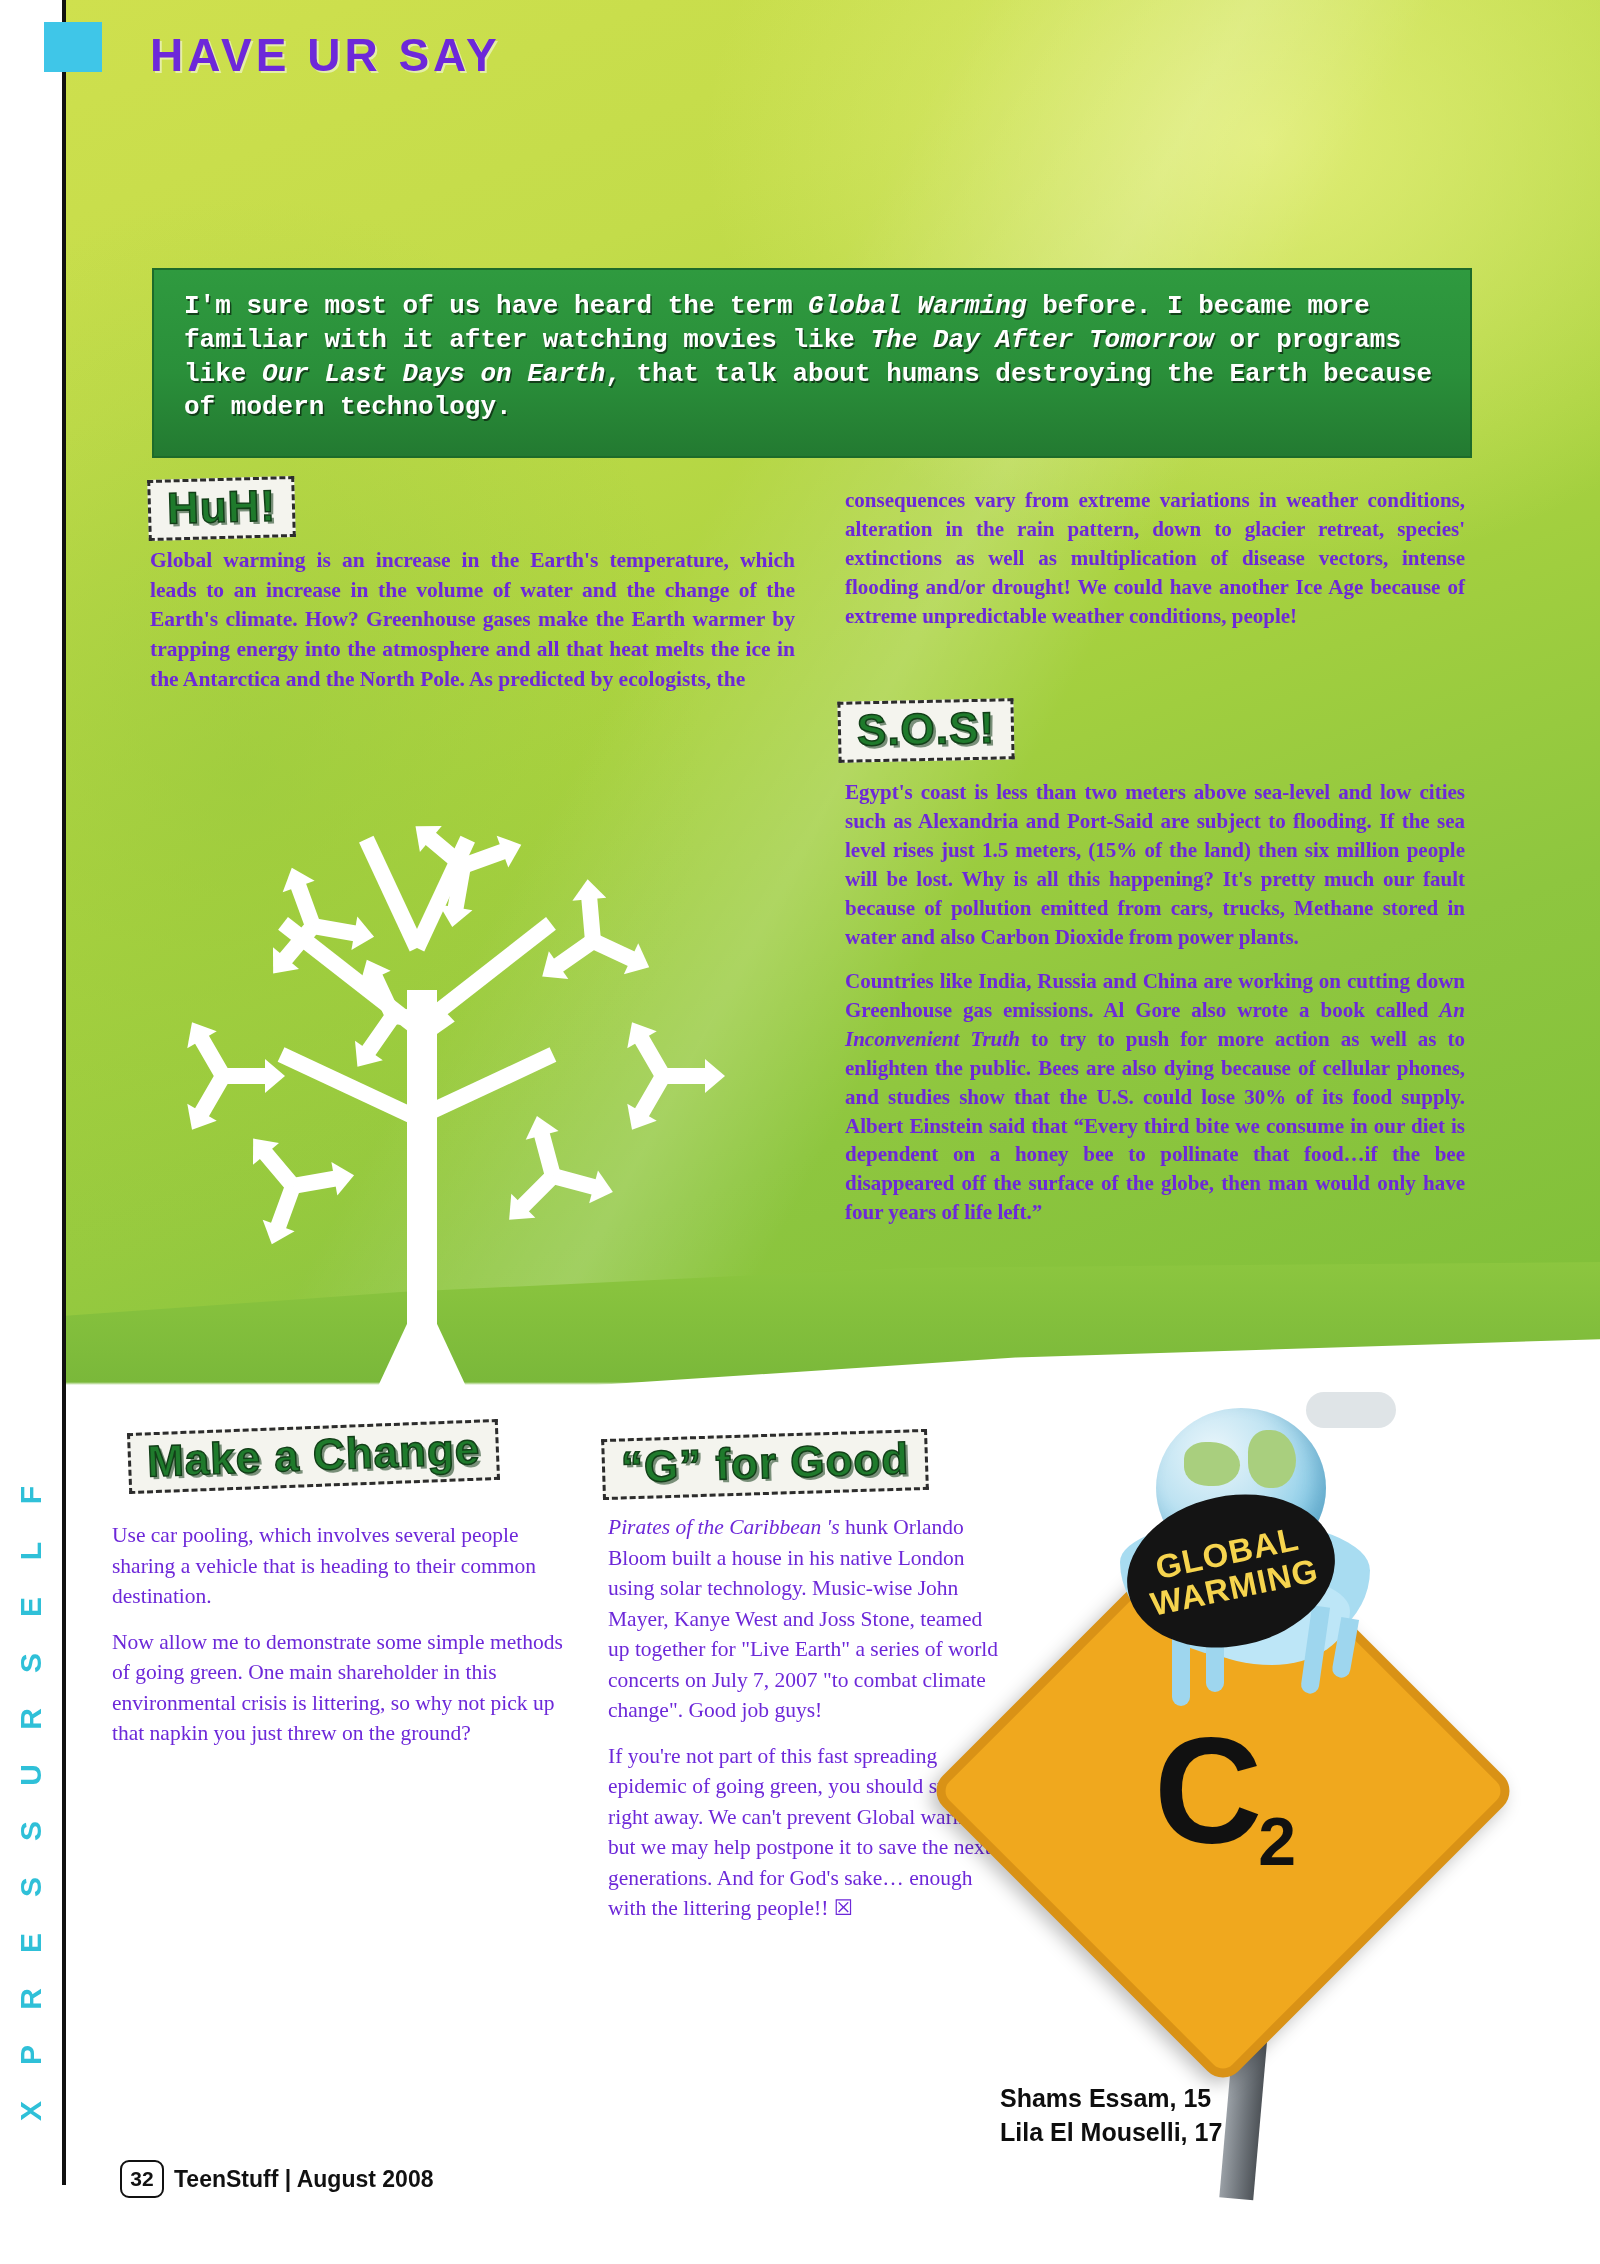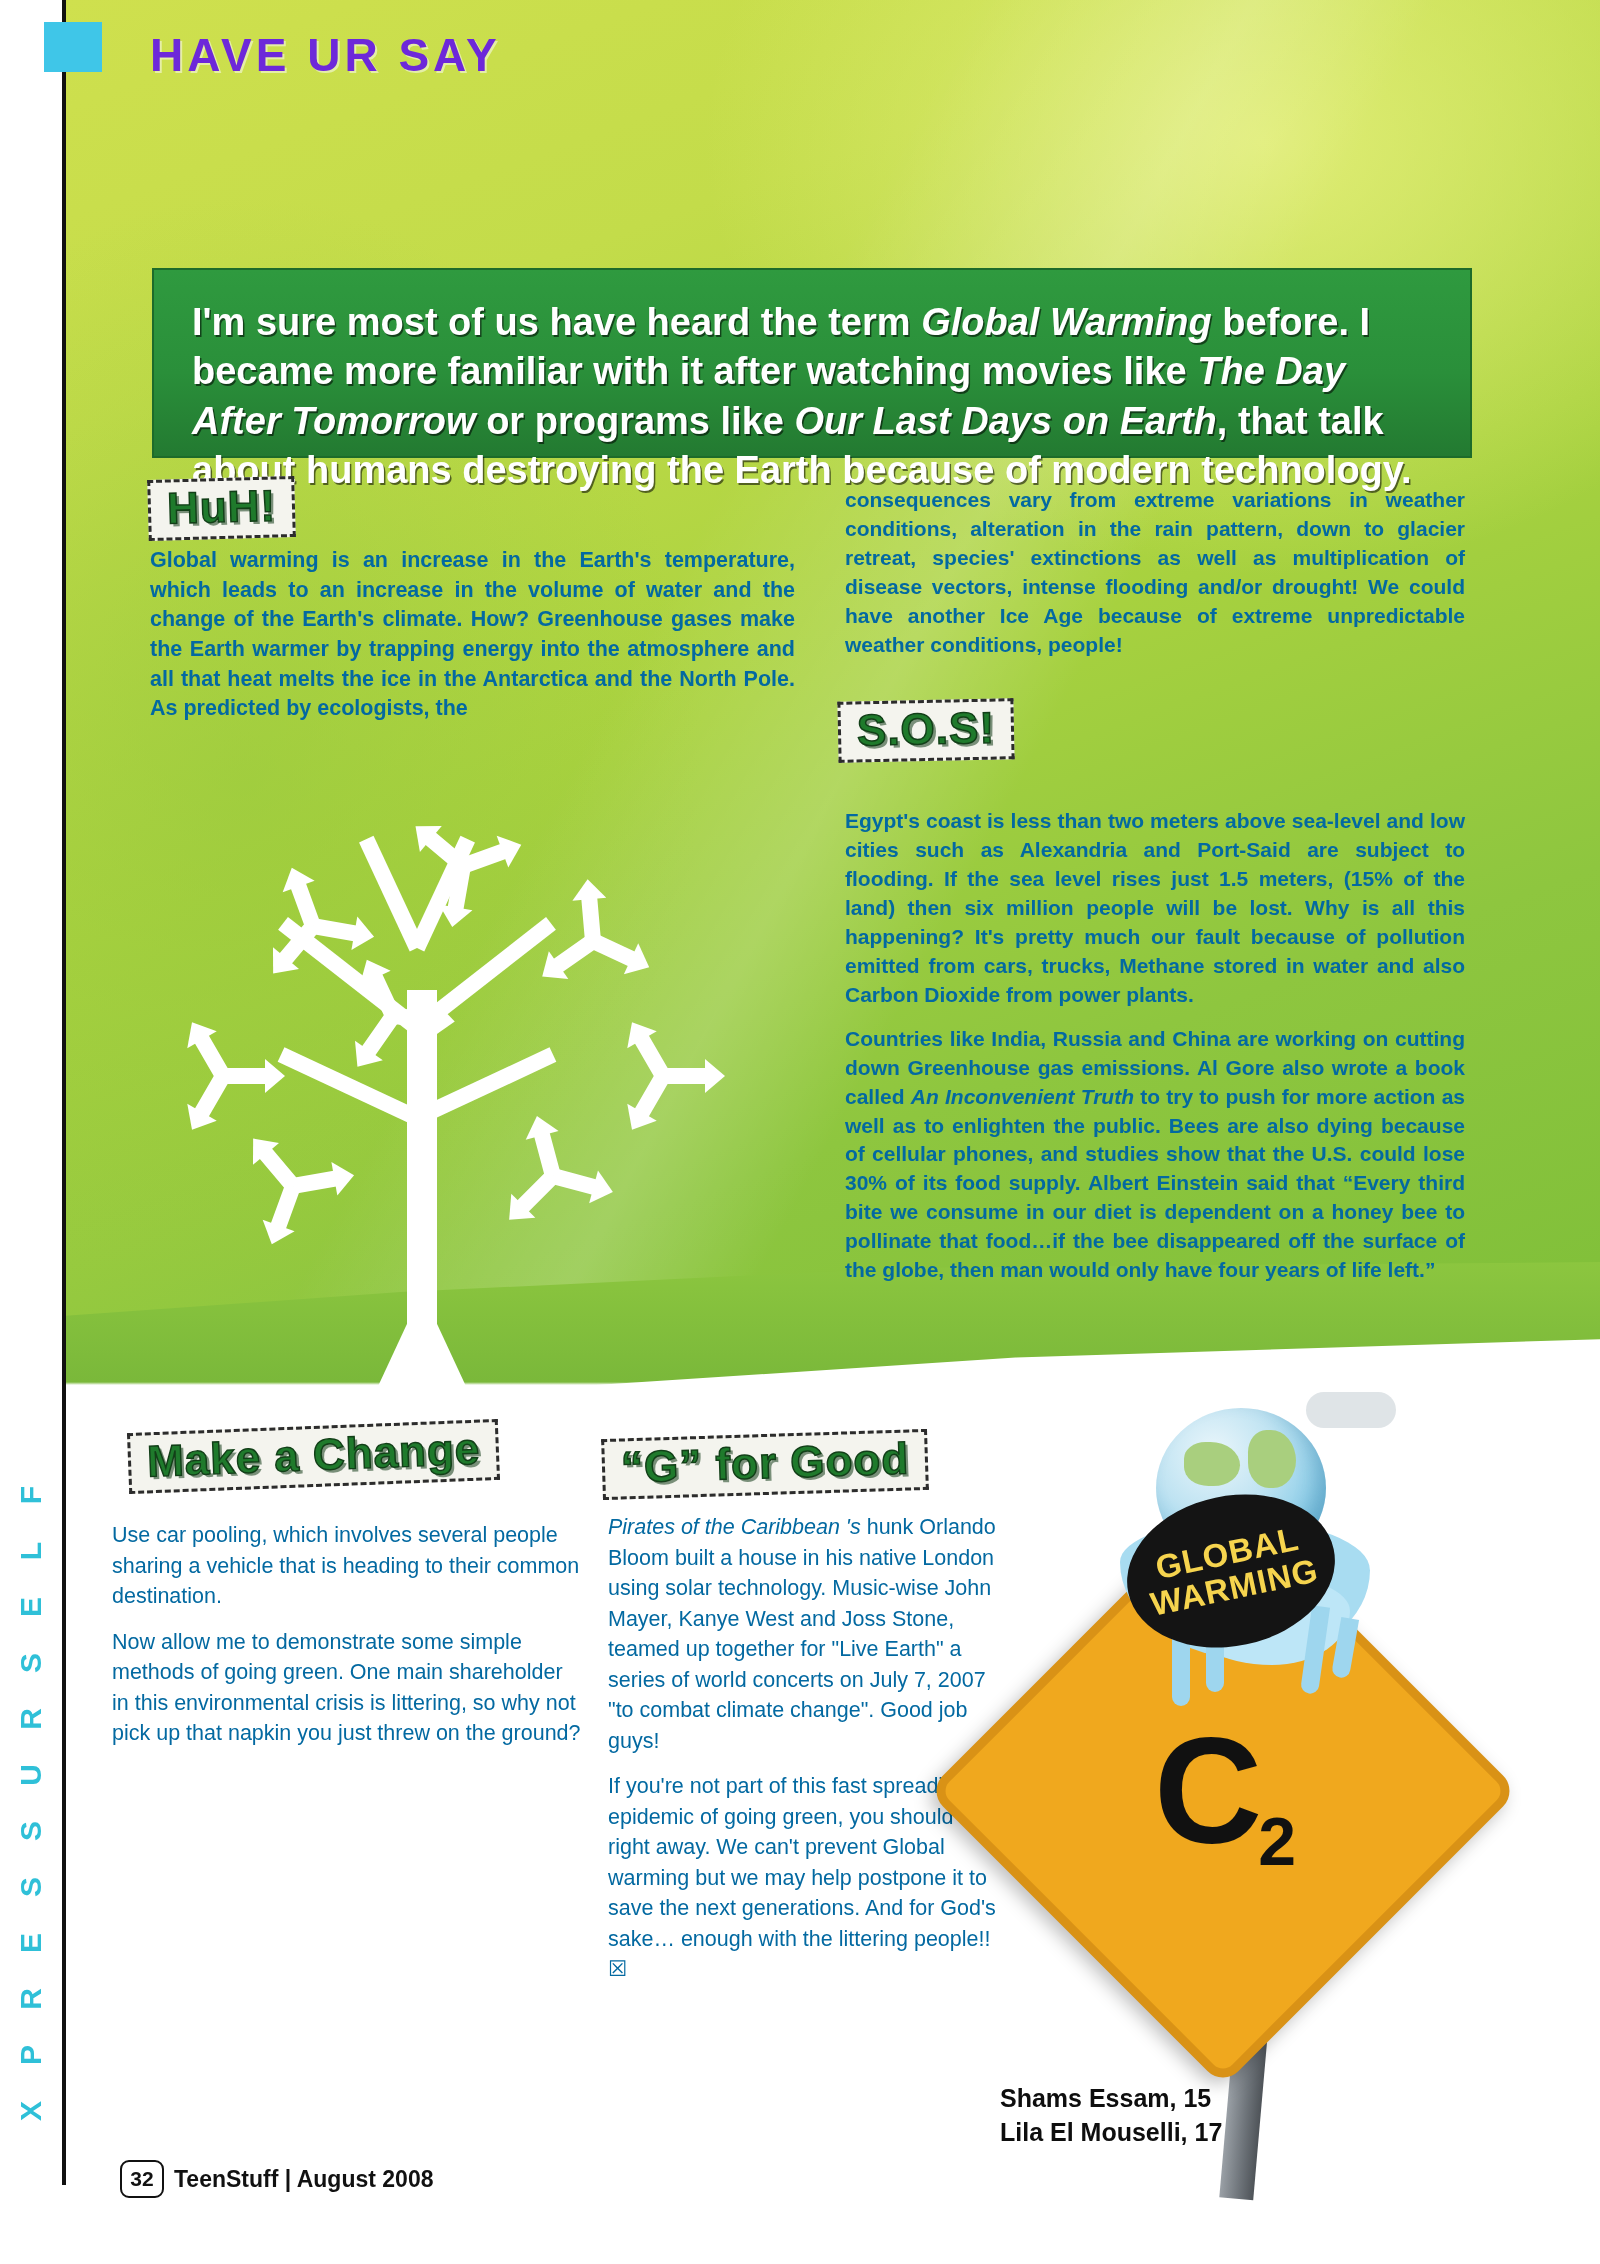--- a/index.html
+++ b/index.html
@@ -79,23 +79,23 @@
 
   
   .intro{
     position:absolute; left:152px; top:268px; width:1320px; height:190px;
     background:linear-gradient(180deg,#2f9a3f 0%, #2a8f3a 55%, #237a31 100%);
     border:2px solid #1d6b2a;
     box-sizing:border-box;
     padding:16px 26px 0 26px;
   }
   .intro p{
-    margin:12px; color:#ffffff;
-    font-family:Liberation Sans, sans-serif;
-    font-size:38px; font-weight:700; line-height:1.30;
+    margin:4px; color:#ffffff;
+    font-family:Liberation Mono, monospace;
+    font-size:26px; font-weight:700; line-height:1.30;
     text-shadow:1.5px 1.5px 0 rgba(0,0,0,.55);
   }
   .intro em{ font-style:italic; }
 
   
   .sticker{
     position:absolute;
     background:#f4f4ee;
     border:3px dashed #2c2c2c;
     padding:4px 16px 7px 16px;
@@ -110,22 +110,22 @@
     white-space:nowrap;
   }
   #huh      { left:148px;  top:478px;  transform:rotate(-1.6deg); }
   #sos      { left:838px;  top:700px;  transform:rotate(-1.2deg); }
   #make     { left:128px;  top:1426px; transform:rotate(-2.2deg); }
   #gforgood { left:602px;  top:1434px; transform:rotate(-1.8deg); }
 
   
   .col{
     position:absolute;
-    font-family:Liberation Sans, sans-serif;
-    color:#0369a1; font-weight:700;
+    font-family:Liberation Serif, serif;
+    color:#6d28d9; font-weight:700;
   }
   .col p{ margin:0 0 15px 0; }
   .col em{ font-style:italic; }
 
   #col-left-top{
     left:150px; top:546px; width:645px;
     font-size:21.5px; line-height:1.38;
   }
   #col-left-top p{ text-align:justify; }
 

